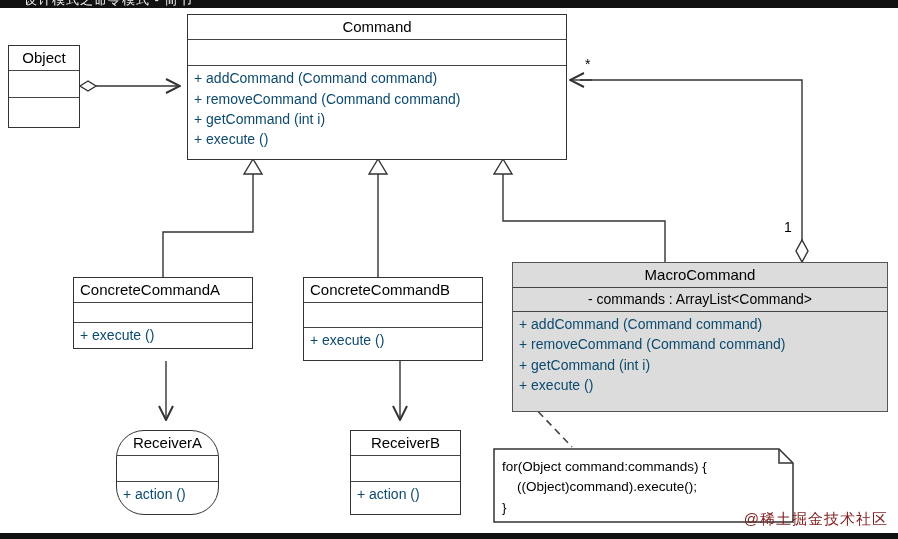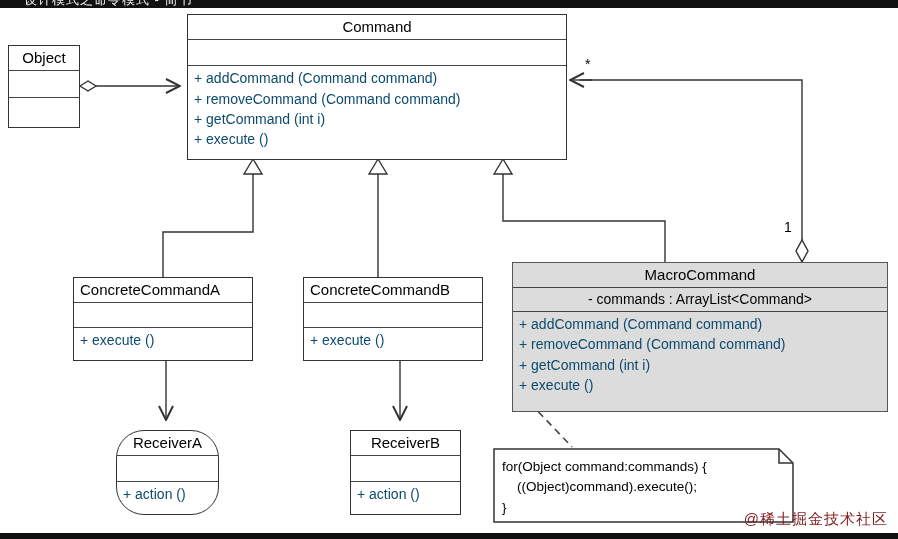--- a/index.html
+++ b/index.html
@@ -202,21 +202,21 @@
     <div class="uml-name">Command</div>
     <div class="uml-attrs" style="height:26px;"></div>
     <div class="uml-ops">
       <div class="uml-line">+  addCommand (Command command)</div>
       <div class="uml-line">+  removeCommand (Command command)</div>
       <div class="uml-line">+  getCommand (int i)</div>
       <div class="uml-line">+  execute ()</div>
     </div>
   </div>
 
-  <div class="uml-box" style="left:73px; top:277px; width:180px; height:84px;">
+  <div class="uml-box" style="left:73px; top:277px; width:180px; height:72px;">
     <div class="uml-name" style="text-align:left; padding-left:6px;">ConcreteCommandA</div>
     <div class="uml-attrs" style="height:25px;"></div>
     <div class="uml-ops">
       <div class="uml-line">+  execute ()</div>
     </div>
   </div>
 
   <div class="uml-box" style="left:303px; top:277px; width:180px; height:84px;">
     <div class="uml-name" style="text-align:left; padding-left:6px;">ConcreteCommandB</div>
     <div class="uml-attrs" style="height:25px;"></div>

